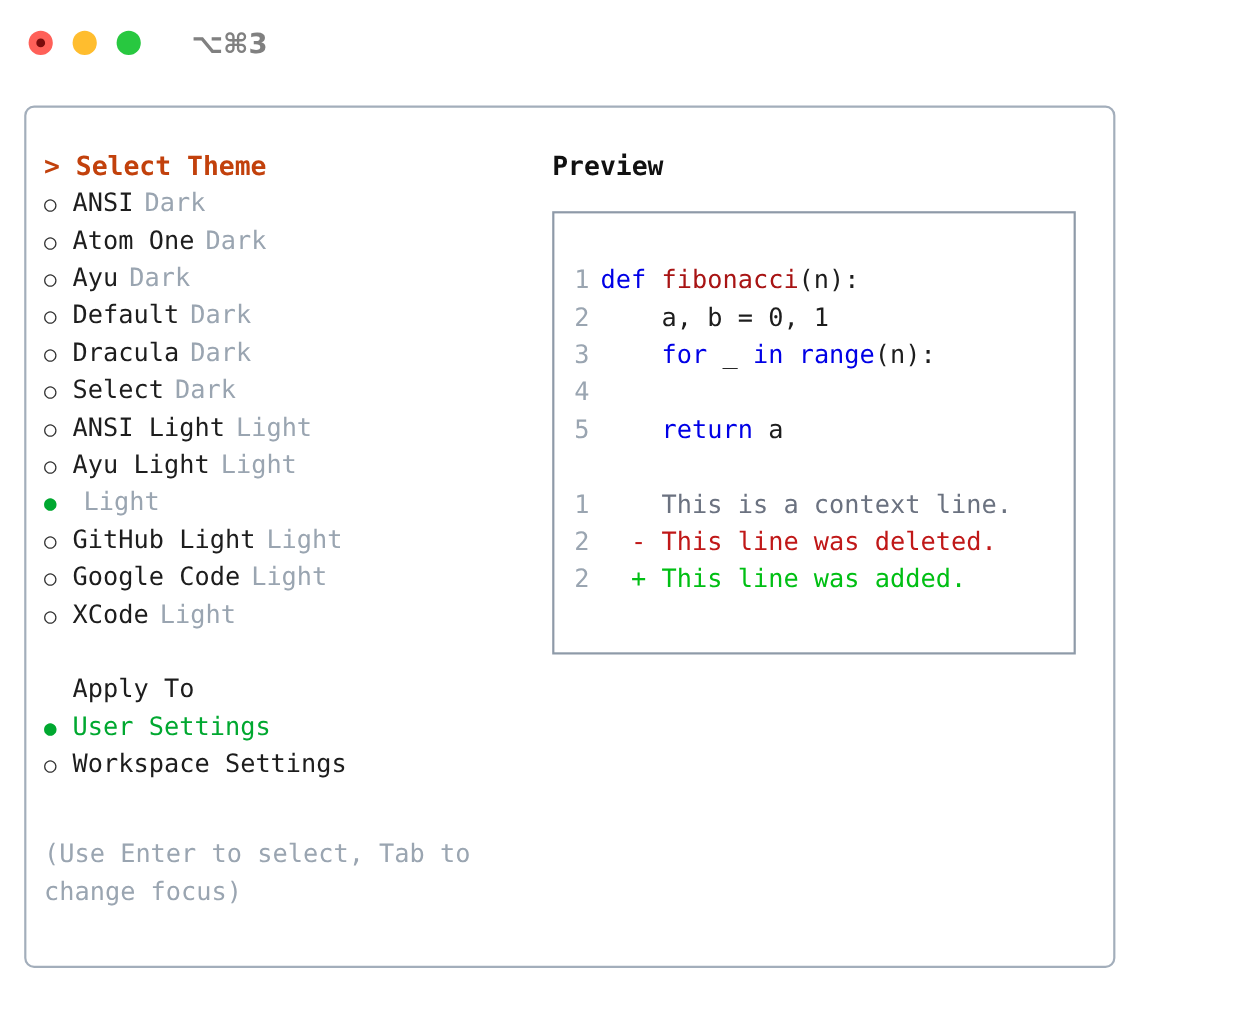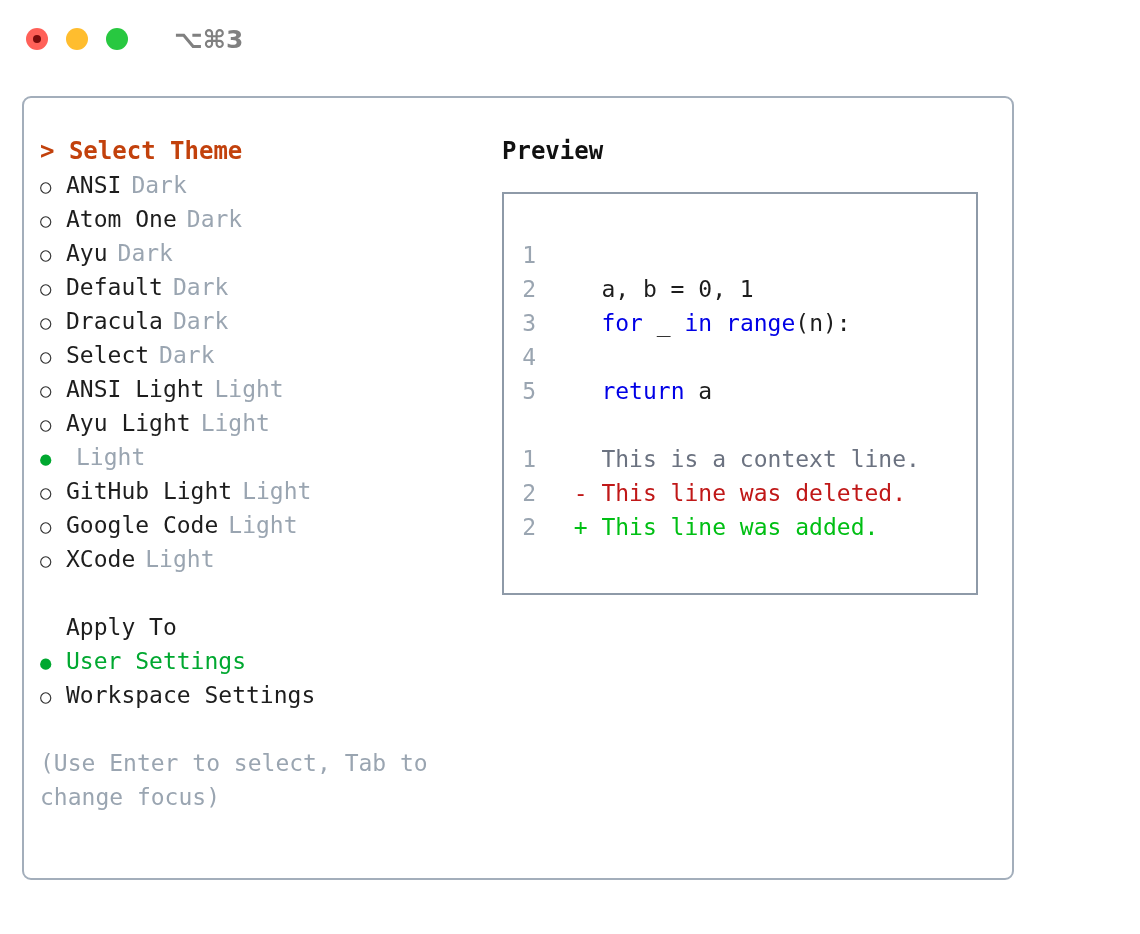--- a/index.html
+++ b/index.html
@@ -121,21 +121,21 @@
   #apply-header {
     font-size: 23px;
     color: #1d1d1d;
     height: 34px;
     line-height: 34px;
     padding-left: 26px;
     white-space: pre;
   }
 
   #hint-block {
-    margin-top: 34px;
+    margin-top: 48px;
     font-size: 23px;
     line-height: 34px;
     color: #9aa5b1;
     width: 410px;
   }
 
   
   #preview-column {
     flex: 1;
     padding-left: 0px;
@@ -229,21 +229,21 @@
           </div>
 
         <div id="hint-block">(Use Enter to select, Tab to change focus)</div>
       </div>
 
       <div id="preview-column">
         <div id="preview-title">Preview</div>
 
         <div id="preview-box">
           <div id="code-block">
-              <div class="code-line"><span class="ln">1</span></div>
+              <div class="code-line"><span class="ln">1</span><span class="code-text"><span class="tok-kw">def </span><span class="tok-fn">fibonacci</span><span class="tok-pl">(n):</span></span></div>
               <div class="code-line"><span class="ln">2</span><span class="code-text"><span class="tok-pl">    a, b = 0, 1</span></span></div>
               <div class="code-line"><span class="ln">3</span><span class="code-text"><span class="tok-pl">    </span><span class="tok-kw">for</span><span class="tok-pl"> _ </span><span class="tok-kw">in</span><span class="tok-pl"> </span><span class="tok-kw">range</span><span class="tok-pl">(n):</span></span></div>
               <div class="code-line"><span class="ln">4</span></div>
               <div class="code-line"><span class="ln">5</span><span class="code-text"><span class="tok-pl">    </span><span class="tok-kw">return</span><span class="tok-pl"> a</span></span></div>
             </div>
           <div class="diff-gap"></div>
           <div id="diff-block">
               <div class="code-line"><span class="ln">1</span><span class="diff-ctx">    This is a context line.</span></div>
               <div class="code-line"><span class="ln">2</span><span class="diff-del">  - This line was deleted.</span></div>
               <div class="code-line"><span class="ln">2</span><span class="diff-add">  + This line was added.</span></div>

